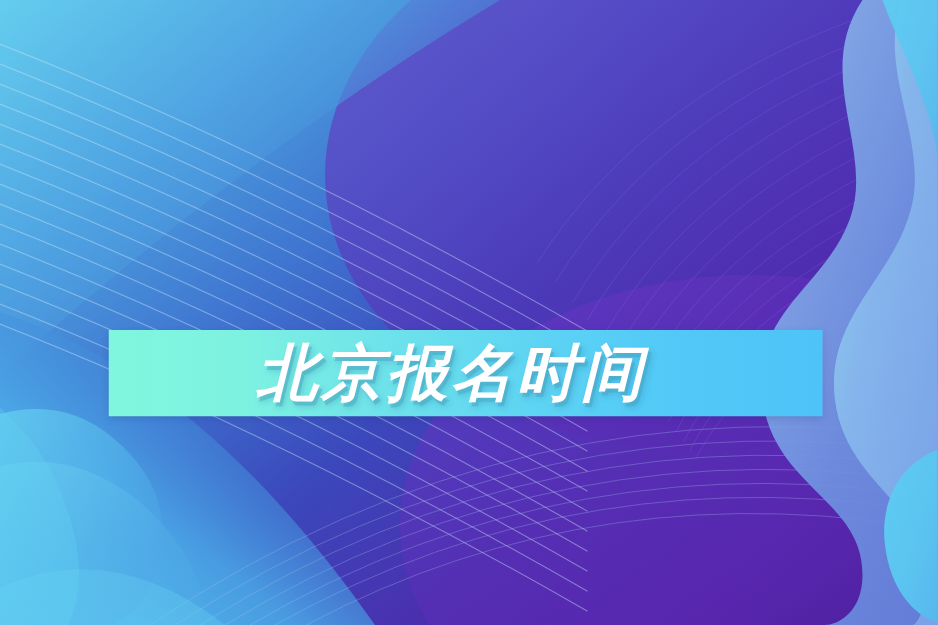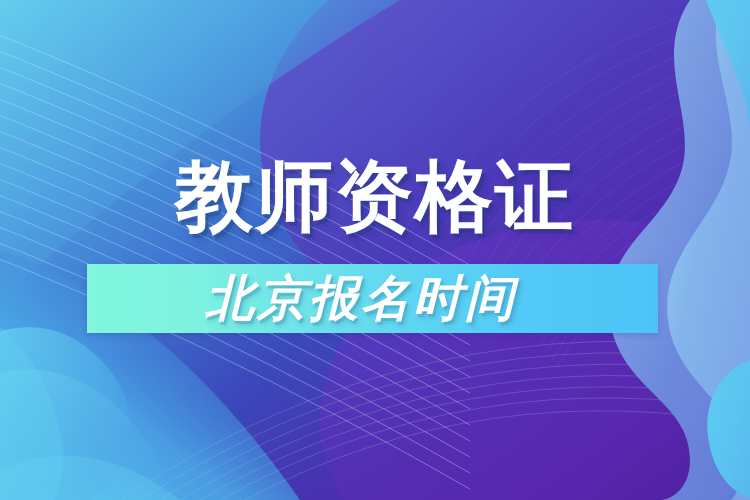--- a/index.html
+++ b/index.html
@@ -245,20 +245,19 @@
       <path d="M750,0 L706,0 C724,48 748,90 750,130 Z" fill="url(#gWaveC)" opacity="0.95"></path>
 
       <path d="M750,360 C718,372 704,404 708,436 C712,470 730,492 750,498 Z" fill="url(#gWaveC)"></path>
 
       <path d="M0,470 Q90,430 180,500 L0,500 Z" fill="#6ad7f3" opacity="0.28"></path>
     </g>
   </svg>
 
   <div class="content">
 
-    <div class="title">教师资格证</div>
 
     <div class="subtitle-bar"></div>
 
     <div class="subtitle-text">北京报名时间</div>
 
   </div>
 </div>
 
 </body></html>

